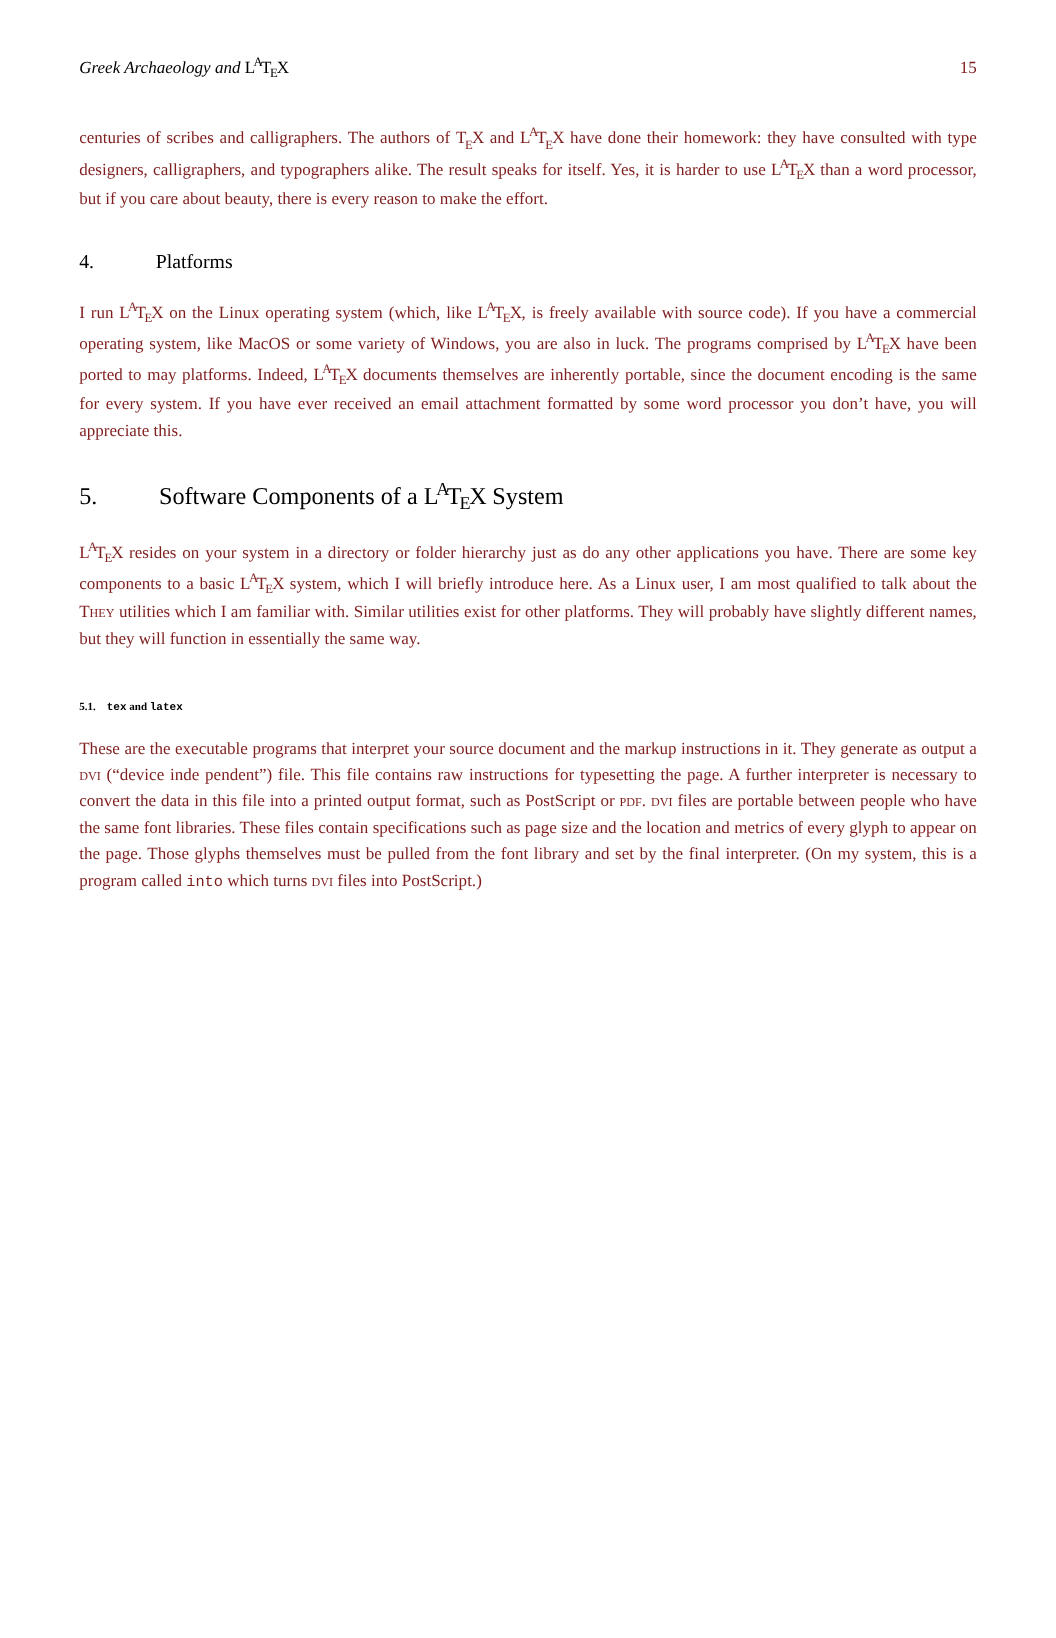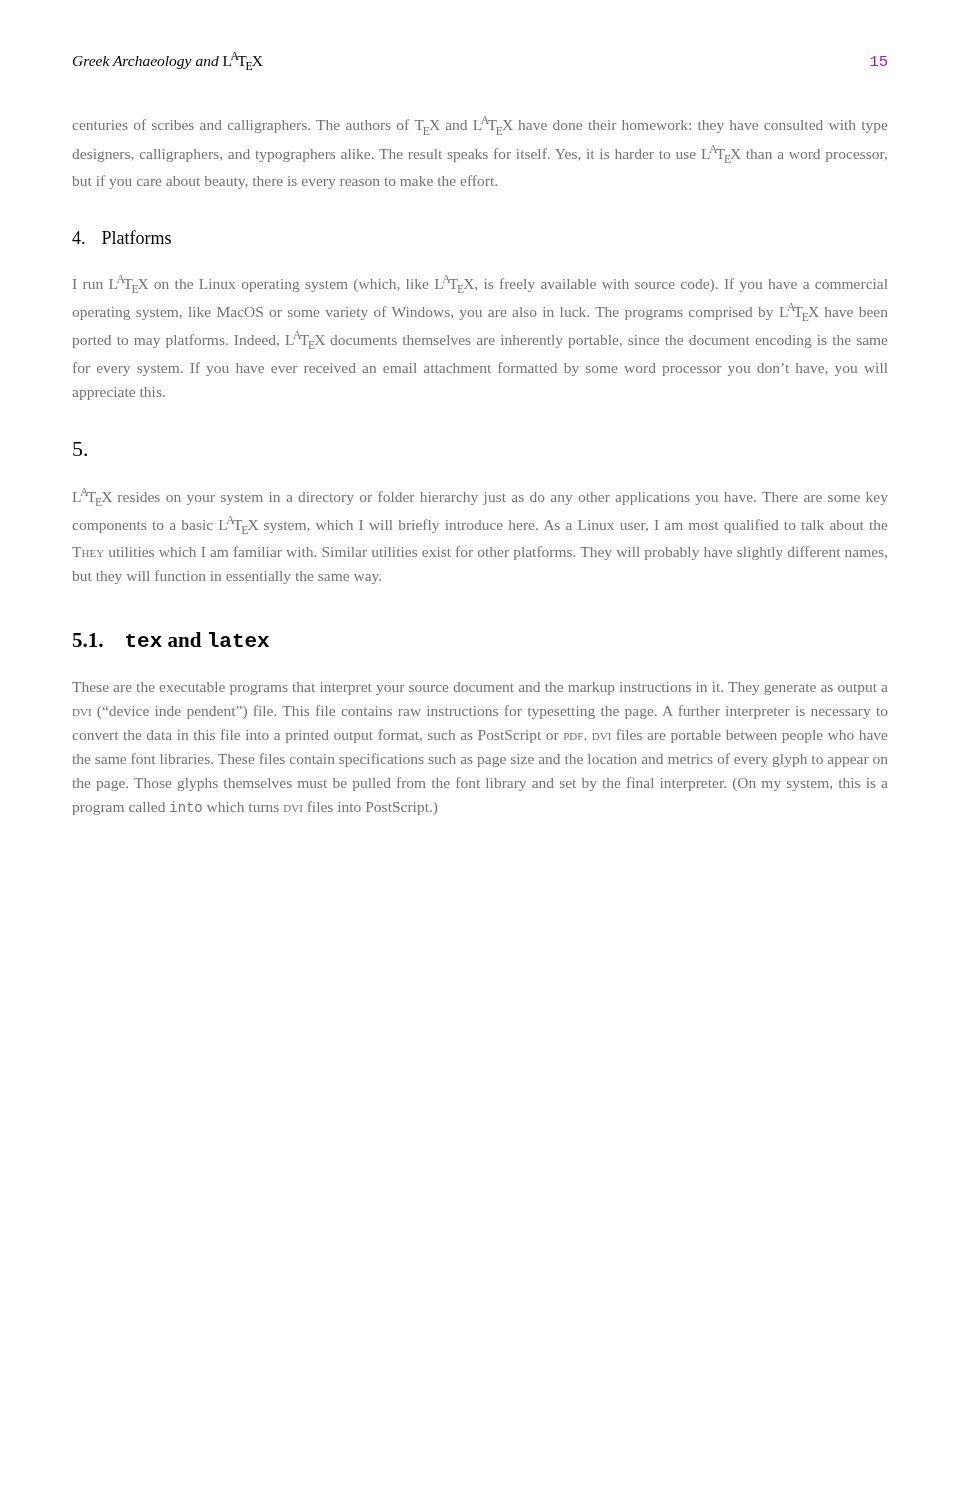--- a/index.html
+++ b/index.html
@@ -33,42 +33,42 @@
     }
 
     .header-title {
       font-size: 15.5px;
       font-style: italic;
       color: #000;
     }
 
     .header-page-number {
       font-size: 15.5px;
-      color: #a21caf;
-      font-family: Liberation Mono, monospace;
+      color: #7f1d1d;
     }
 
     .section-heading-4 {
       margin-top: 32px;
       margin-bottom: 18px;
       display: flex;
       align-items: baseline;
       gap: 16px;
     }
 
     .section-number {
       font-size: 18px;
       font-weight: normal;
       color: #000;
     }
 
     .section-title {
       font-size: 18px;
       font-weight: normal;
       color: #000;
+      margin-left: 40px;
     }
 
     .section-heading-5 {
       margin-top: 44px;
       margin-bottom: 18px;
       display: flex;
       align-items: baseline;
       gap: 16px;
     }
 
@@ -79,34 +79,34 @@
     .section-heading-5 .section-title {
       font-size: 22px;
     }
 
     .subsection-heading {
       margin-top: 36px;
       margin-bottom: 16px;
     }
 
     .subsection-title {
-      font-size: 21px;
+      font-size: 10px;
       font-weight: bold;
       color: #000;
     }
 
     .subsection-title .mono {
       font-family: "Courier New", Courier, monospace;
       font-weight: bold;
     }
 
     p {
       text-align: justify;
       margin-bottom: 12px;
-      color: #737373;
+      color: #7f1d1d;
     }
 
     .paragraph-indent {
       text-indent: 2em;
     }
 
     .latex {
       font-style: normal;
       letter-spacing: -0.02em;
     }
@@ -185,20 +185,21 @@
     some variety of Windows, you are also in luck. The programs comprised by
     <span class="latex">L<span class="sup">A</span>T<span class="sub">E</span>X</span> have been ported to may platforms. Indeed, <span class="latex">L<span class="sup">A</span>T<span class="sub">E</span>X</span> documents themselves
     are inherently portable, since the document encoding is the same for every
     system. If you have ever received an email attachment formatted by some word
     processor you don’t have, you will appreciate this.
   </p>
 
 
   <div class="section-heading-5 section-break">
     <span class="section-number">5.</span>
+    <span class="section-title">Software Components of a <span class="latex">L<span class="sup">A</span>T<span class="sub">E</span>X</span> System</span>
   </div>
 
   <p>
     <span class="latex">L<span class="sup">A</span>T<span class="sub">E</span>X</span> resides on your system in a directory or folder hierarchy just as do any
     other applications you have. There are some key components to a basic <span class="latex">L<span class="sup">A</span>T<span class="sub">E</span>X</span>
     system, which I will briefly introduce here. As a Linux user, I am most qualified
     to talk about the <span class="sc">They</span> utilities which I am familiar with. Similar utilities exist
     for other platforms. They will probably have slightly different names, but they
     will function in essentially the same way.
   </p>

